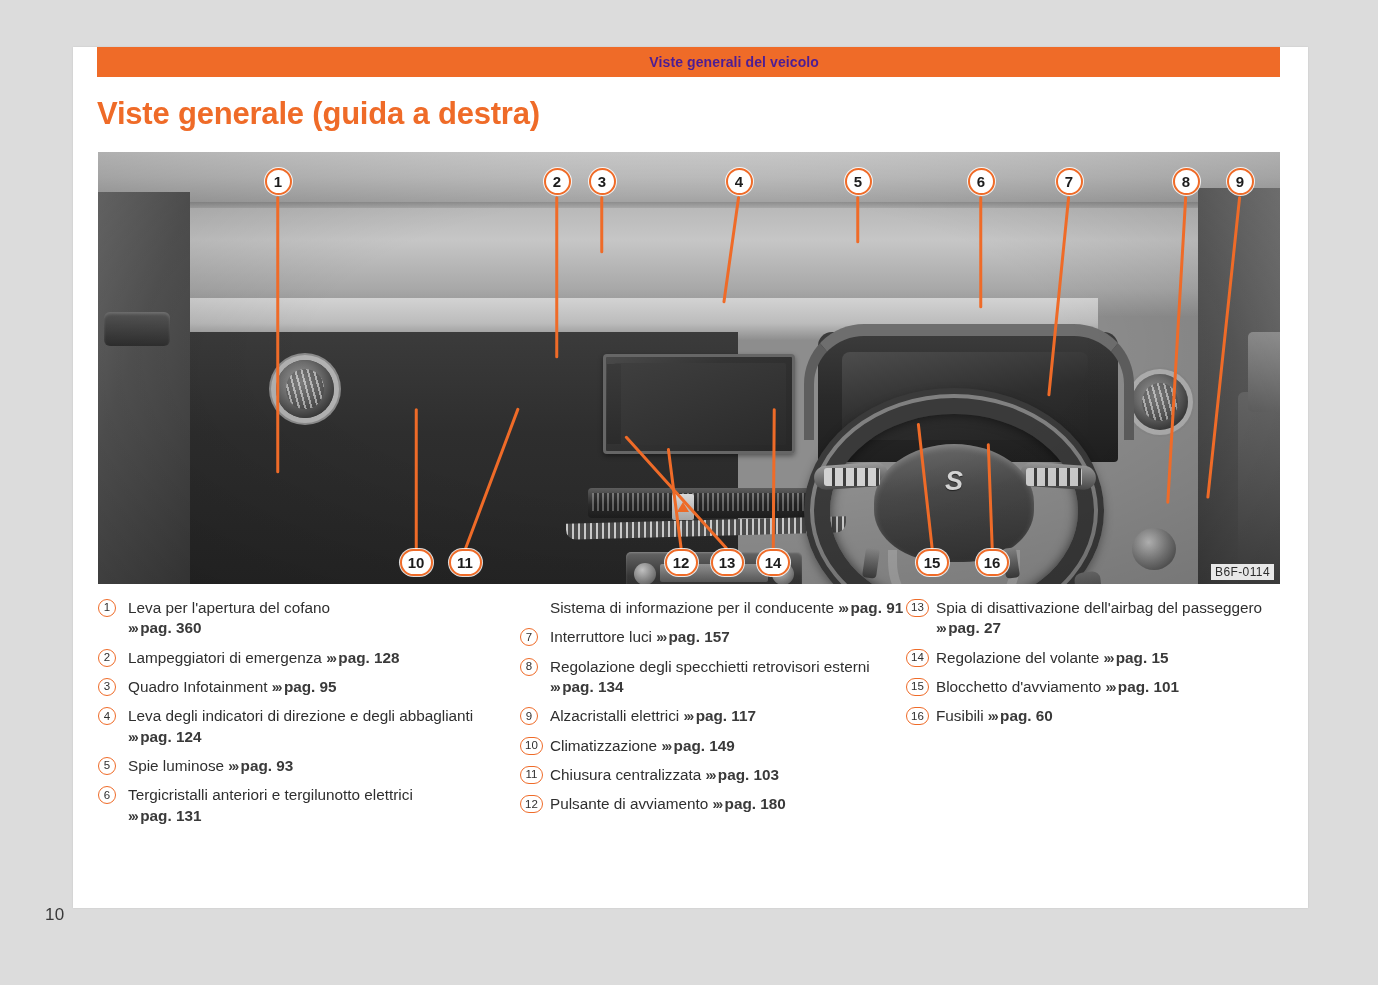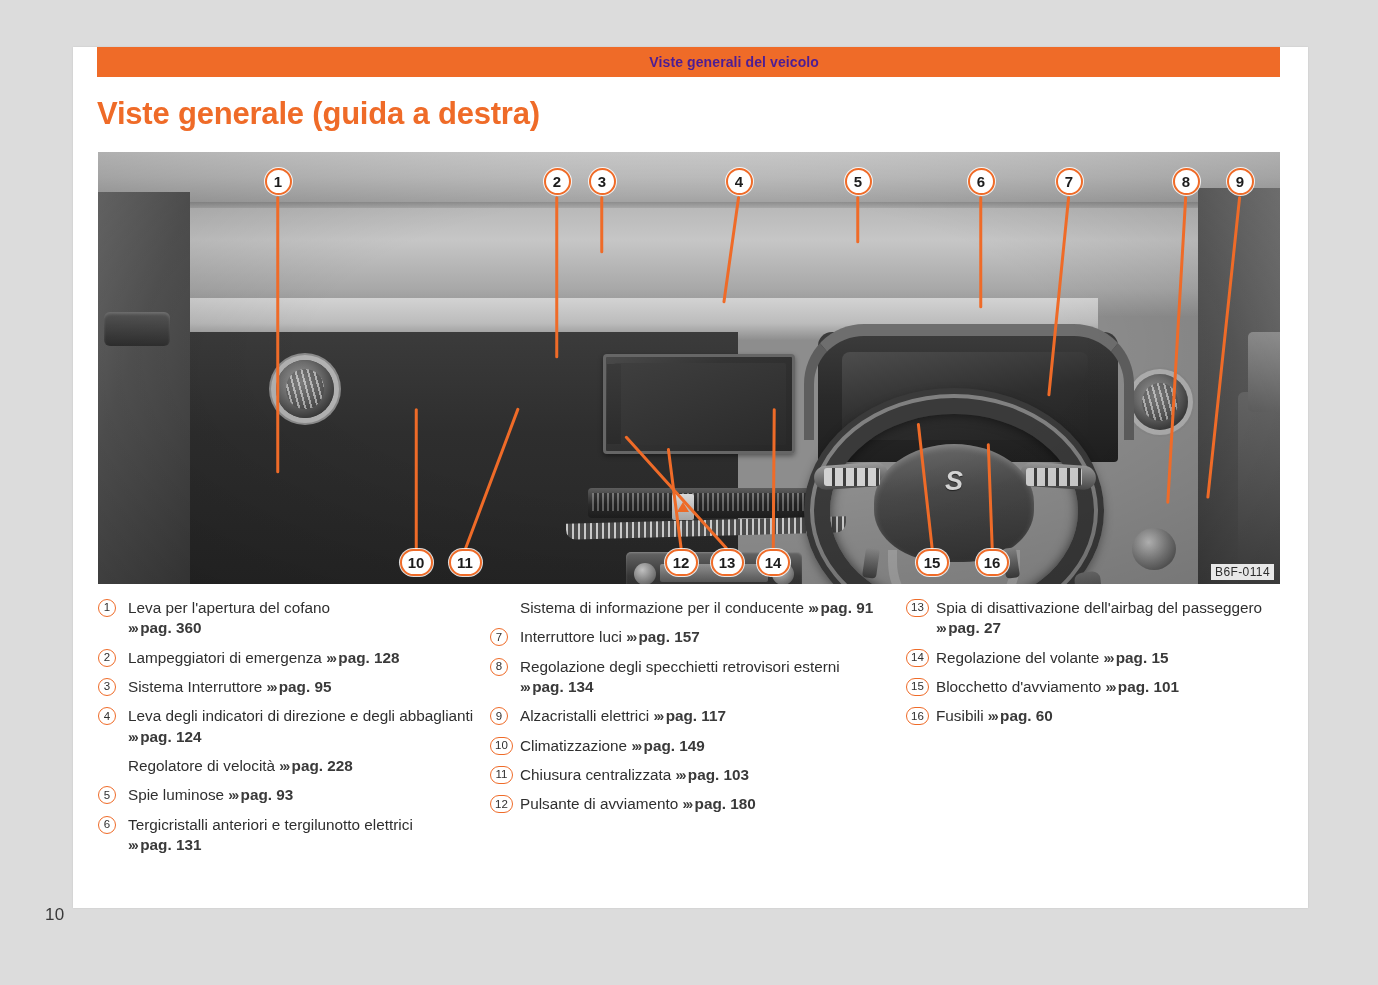--- a/index.html
+++ b/index.html
@@ -319,21 +319,21 @@
   .callout.w2 { width: 33px; height: 27px; }
 
   
   .legend {
     position: absolute;
     left: 98px; top: 598px;
     width: 1182px; height: 290px;
   }
   .legend-col { position: absolute; top: 0; }
   .col1 { left: 0;    width: 390px; }
-  .col2 { left: 392px; width: 390px; }
+  .col2 { left: 422px; width: 390px; }
   .col3 { left: 808px; width: 374px; }
 
   .legend-item {
     position: relative;
     padding-left: 30px;
     margin-bottom: 9px;
     font-size: 15.3px;
     line-height: 1.33;
     color: #2f2f2f;
   }
@@ -471,23 +471,22 @@
         <div class="callout w2" style="left: 658.5px; top: 397px;">14</div>
         <div class="callout w2" style="left: 817.5px; top: 397px;">15</div>
         <div class="callout w2" style="left: 877.5px; top: 397px;">16</div>
       </div>
   </div>
 
   <div class="legend">
     <div class="legend-col col1" id="legend-col-0">
         <div class="legend-item"><span class="legend-num n1">1</span><span>Leva per l'apertura del cofano </span><br><span class="arrows">›››</span><span class="ref">pag. 360</span></div>
         <div class="legend-item"><span class="legend-num n1">2</span><span>Lampeggiatori di emergenza </span><span class="arrows">›››</span><span class="ref">pag. 128</span></div>
-        <div class="legend-item"><span class="legend-num n1">3</span><span>Sistema Interruttore </span><span class="arrows">›››</span><span class="ref">pag. 95</span></div>
+        <div class="legend-item"><span class="legend-num n1">3</span><span>Quadro Infotainment </span><span class="arrows">›››</span><span class="ref">pag. 95</span></div>
         <div class="legend-item"><span class="legend-num n1">4</span><span>Leva degli indicatori di direzione e degli abbaglianti </span><span class="arrows">›››</span><span class="ref">pag. 124</span></div>
-        <div class="legend-item cont"><span>Regolatore di velocità </span><span class="arrows">›››</span><span class="ref">pag. 228</span></div>
         <div class="legend-item"><span class="legend-num n1">5</span><span>Spie luminose </span><span class="arrows">›››</span><span class="ref">pag. 93</span></div>
         <div class="legend-item"><span class="legend-num n1">6</span><span>Tergicristalli anteriori e tergilunotto elettrici </span><span class="arrows">›››</span><span class="ref">pag. 131</span></div>
       </div>
     <div class="legend-col col2" id="legend-col-1">
         <div class="legend-item cont"><span>Sistema di informazione per il conducente </span><span class="arrows">›››</span><span class="ref">pag. 91</span></div>
         <div class="legend-item"><span class="legend-num n1">7</span><span>Interruttore luci </span><span class="arrows">›››</span><span class="ref">pag. 157</span></div>
         <div class="legend-item"><span class="legend-num n1">8</span><span>Regolazione degli specchietti retrovisori esterni </span><span class="arrows">›››</span><span class="ref">pag. 134</span></div>
         <div class="legend-item"><span class="legend-num n1">9</span><span>Alzacristalli elettrici </span><span class="arrows">›››</span><span class="ref">pag. 117</span></div>
         <div class="legend-item"><span class="legend-num n2">10</span><span>Climatizzazione </span><span class="arrows">›››</span><span class="ref">pag. 149</span></div>
         <div class="legend-item"><span class="legend-num n2">11</span><span>Chiusura centralizzata </span><span class="arrows">›››</span><span class="ref">pag. 103</span></div>

